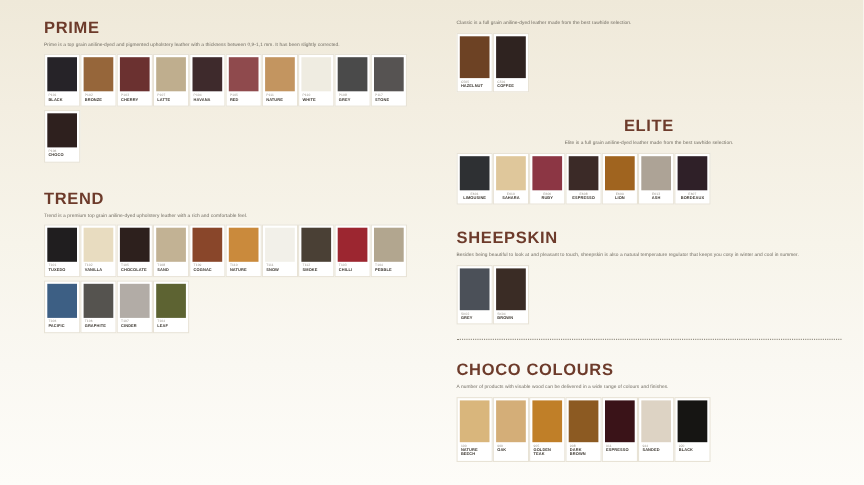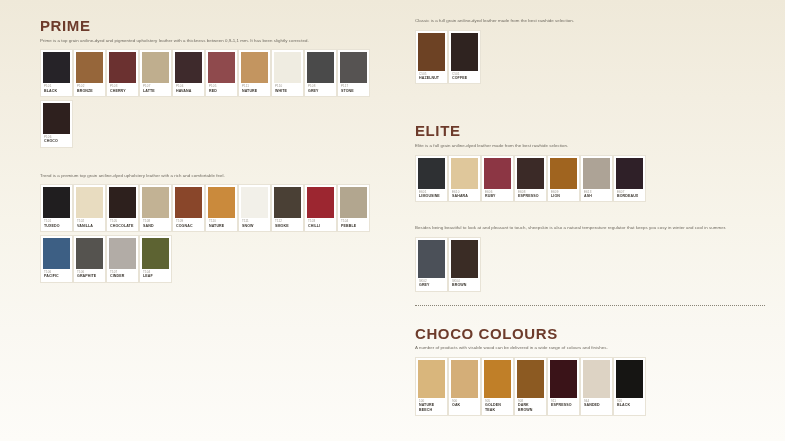--- a/index.html
+++ b/index.html
@@ -122,20 +122,21 @@
           <div class="swatch">
             <span class="chip" style="background: rgb(46, 32, 30);"></span>
             <div class="meta">
               <div class="code">P106</div>
               <div class="name">CHOCO</div>
             </div>
           </div>
         </div>
       </div>
       <div class="section" style="margin-top: 22px;">
+        <h2 class="sec-title">TREND</h2>
         <p class="sec-desc">Trend is a premium top grain aniline-dyed upholstery leather with a rich and comfortable feel.</p>
         <div class="swatch-row">
           <div class="swatch">
             <span class="chip" style="background: rgb(32, 30, 31);"></span>
             <div class="meta">
               <div class="code">T101</div>
               <div class="name">TUXEDO</div>
             </div>
           </div>
           <div class="swatch">
@@ -245,21 +246,21 @@
           </div>
           <div class="swatch tall">
             <span class="chip" style="background: rgb(47, 35, 32);"></span>
             <div class="meta">
               <div class="code">C501</div>
               <div class="name">COFFEE</div>
             </div>
           </div>
         </div>
       </div>
-      <div class="section" style="margin-top: 36px;">
+      <div class="section" style="margin-top: 20px; text-align: center;">
         <h2 class="sec-title">ELITE</h2>
         <p class="sec-desc">Elite is a full grain aniline-dyed leather made from the best rawhide selection.</p>
         <div class="swatch-row">
           <div class="swatch">
             <span class="chip" style="background: rgb(46, 48, 51);"></span>
             <div class="meta">
               <div class="code">E601</div>
               <div class="name">LIMOUSINE</div>
             </div>
           </div>
@@ -301,20 +302,21 @@
           <div class="swatch">
             <span class="chip" style="background: rgb(47, 32, 40);"></span>
             <div class="meta">
               <div class="code">E607</div>
               <div class="name">BORDEAUX</div>
             </div>
           </div>
         </div>
       </div>
       <div class="section" style="margin-top: 20px;">
+        <h2 class="sec-title">SHEEPSKIN</h2>
         <p class="sec-desc">Besides being beautiful to look at and pleasant to touch, sheepskin is also a natural temperature regulator that keeps you cosy in winter and cool in summer.</p>
         <div class="swatch-row">
           <div class="swatch tall">
             <span class="chip" style="background: rgb(75, 80, 88);"></span>
             <div class="meta">
               <div class="code">SK02</div>
               <div class="name">GREY</div>
             </div>
           </div>
           <div class="swatch tall">

